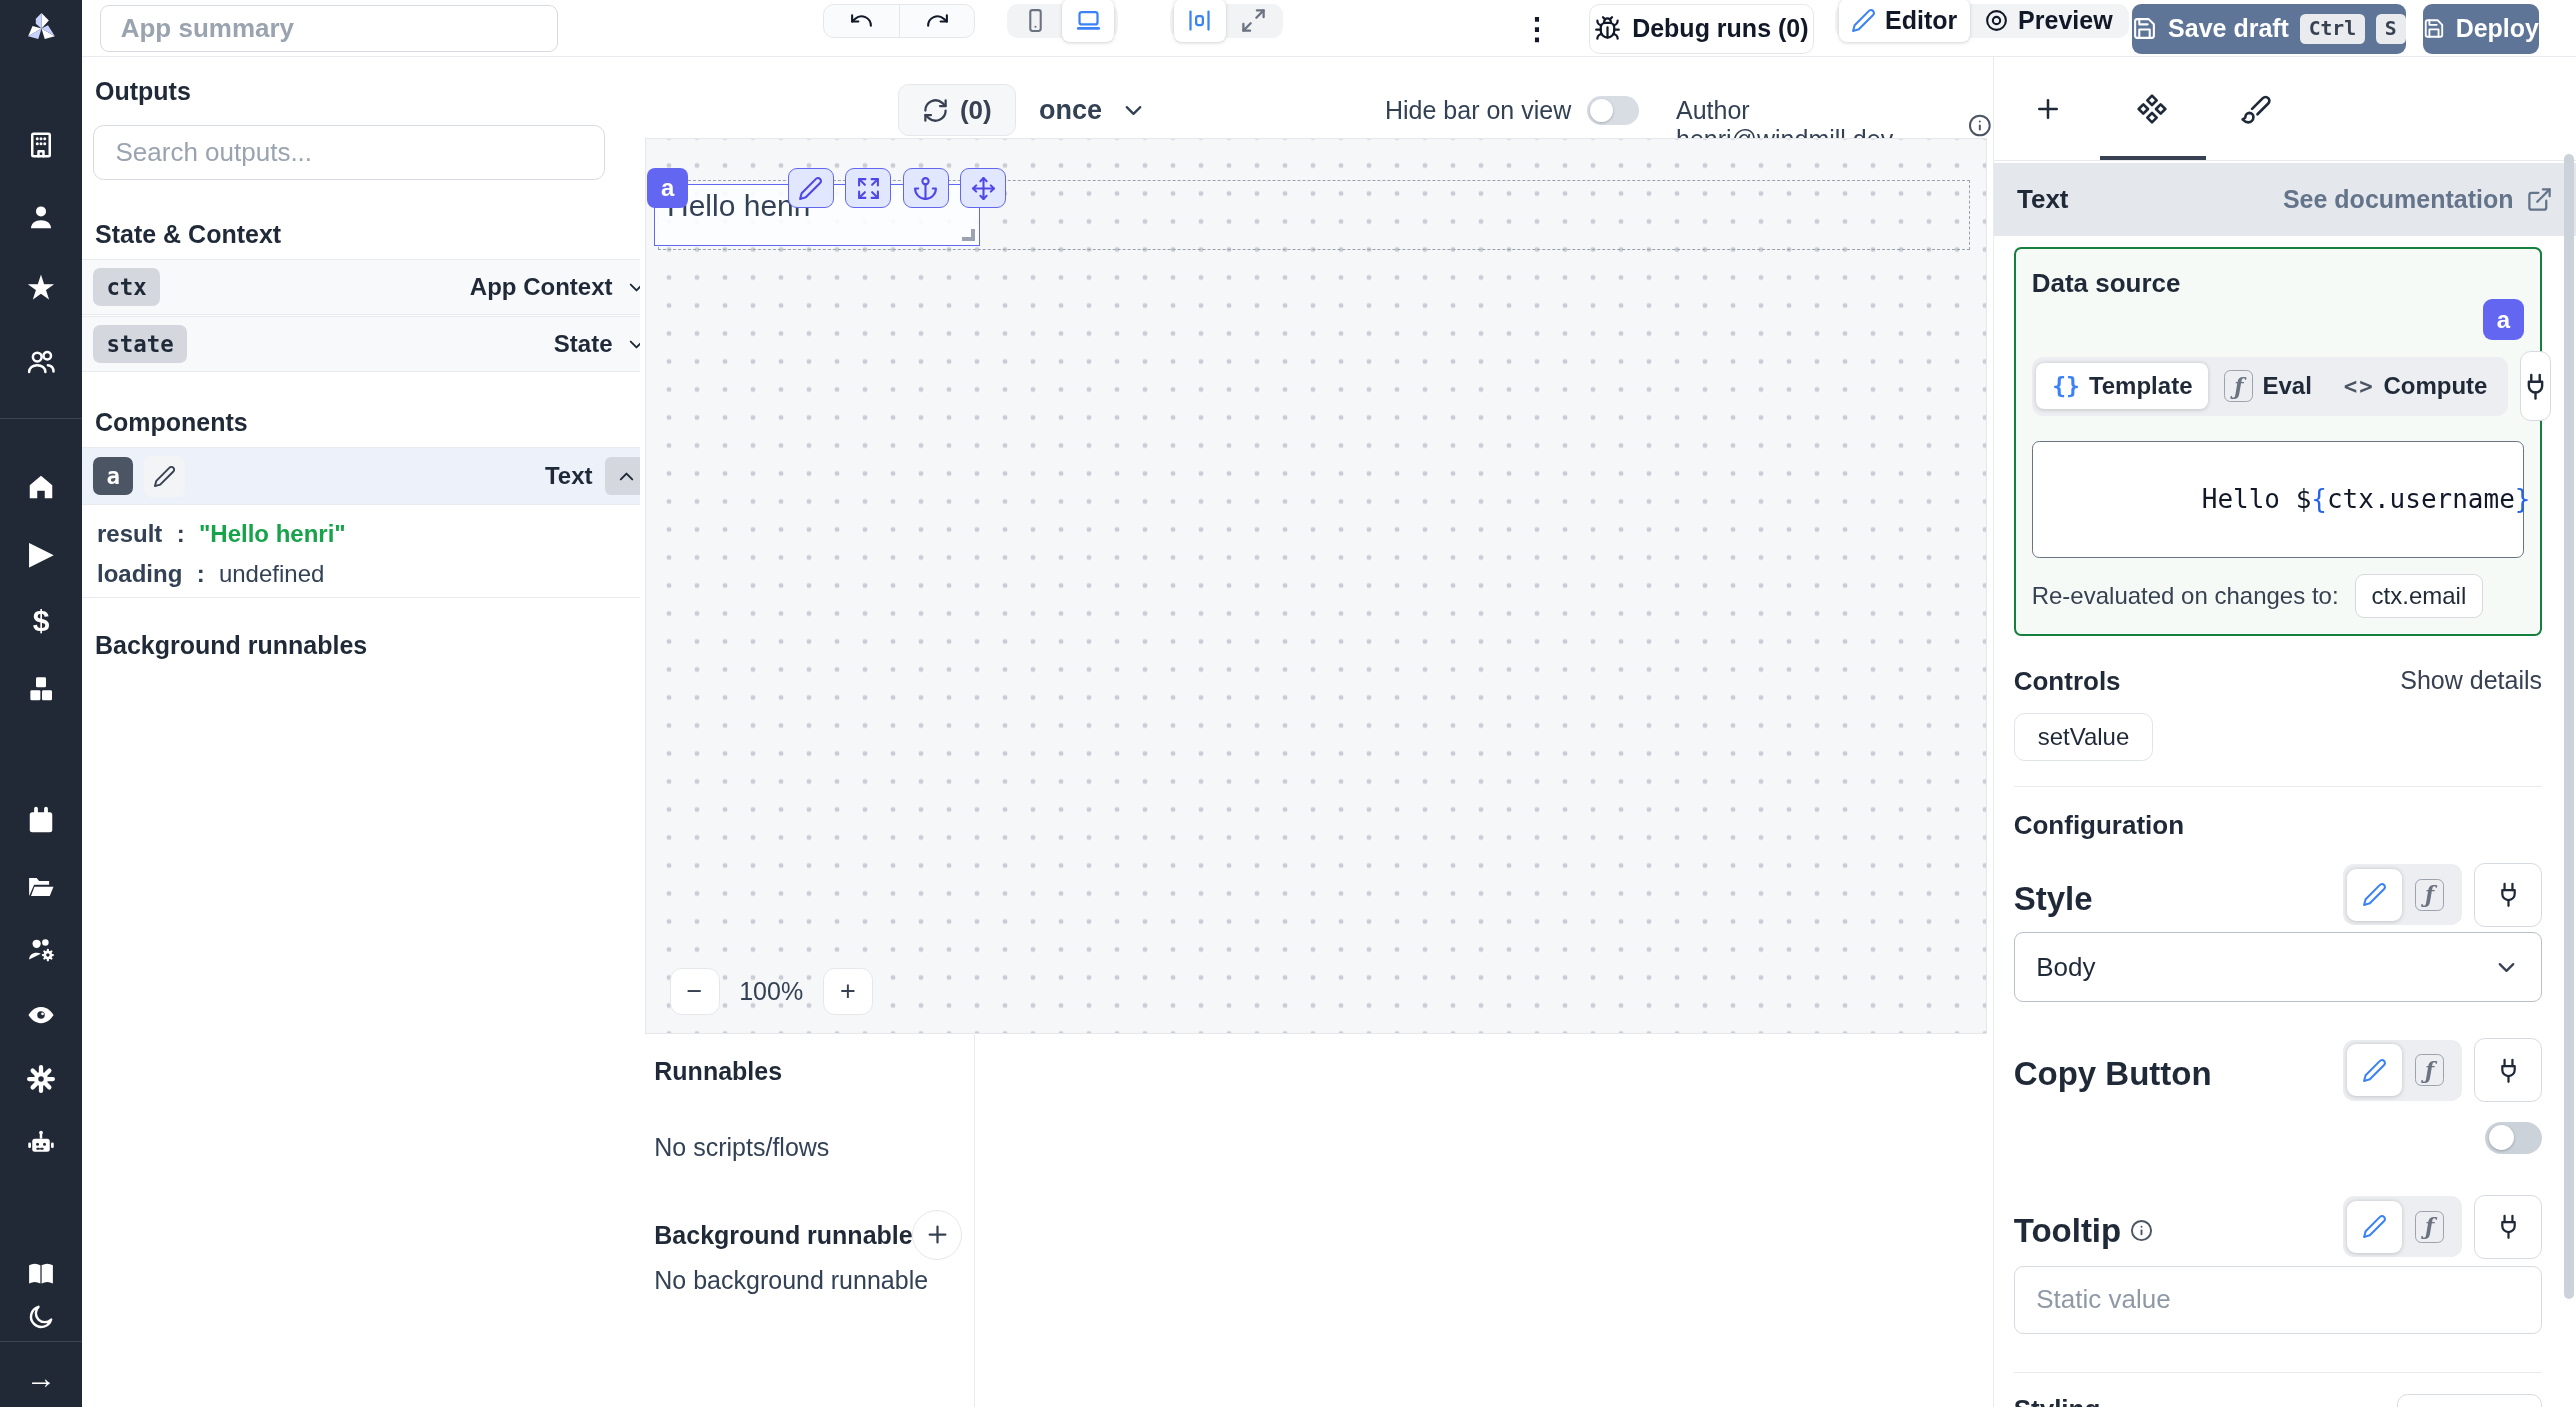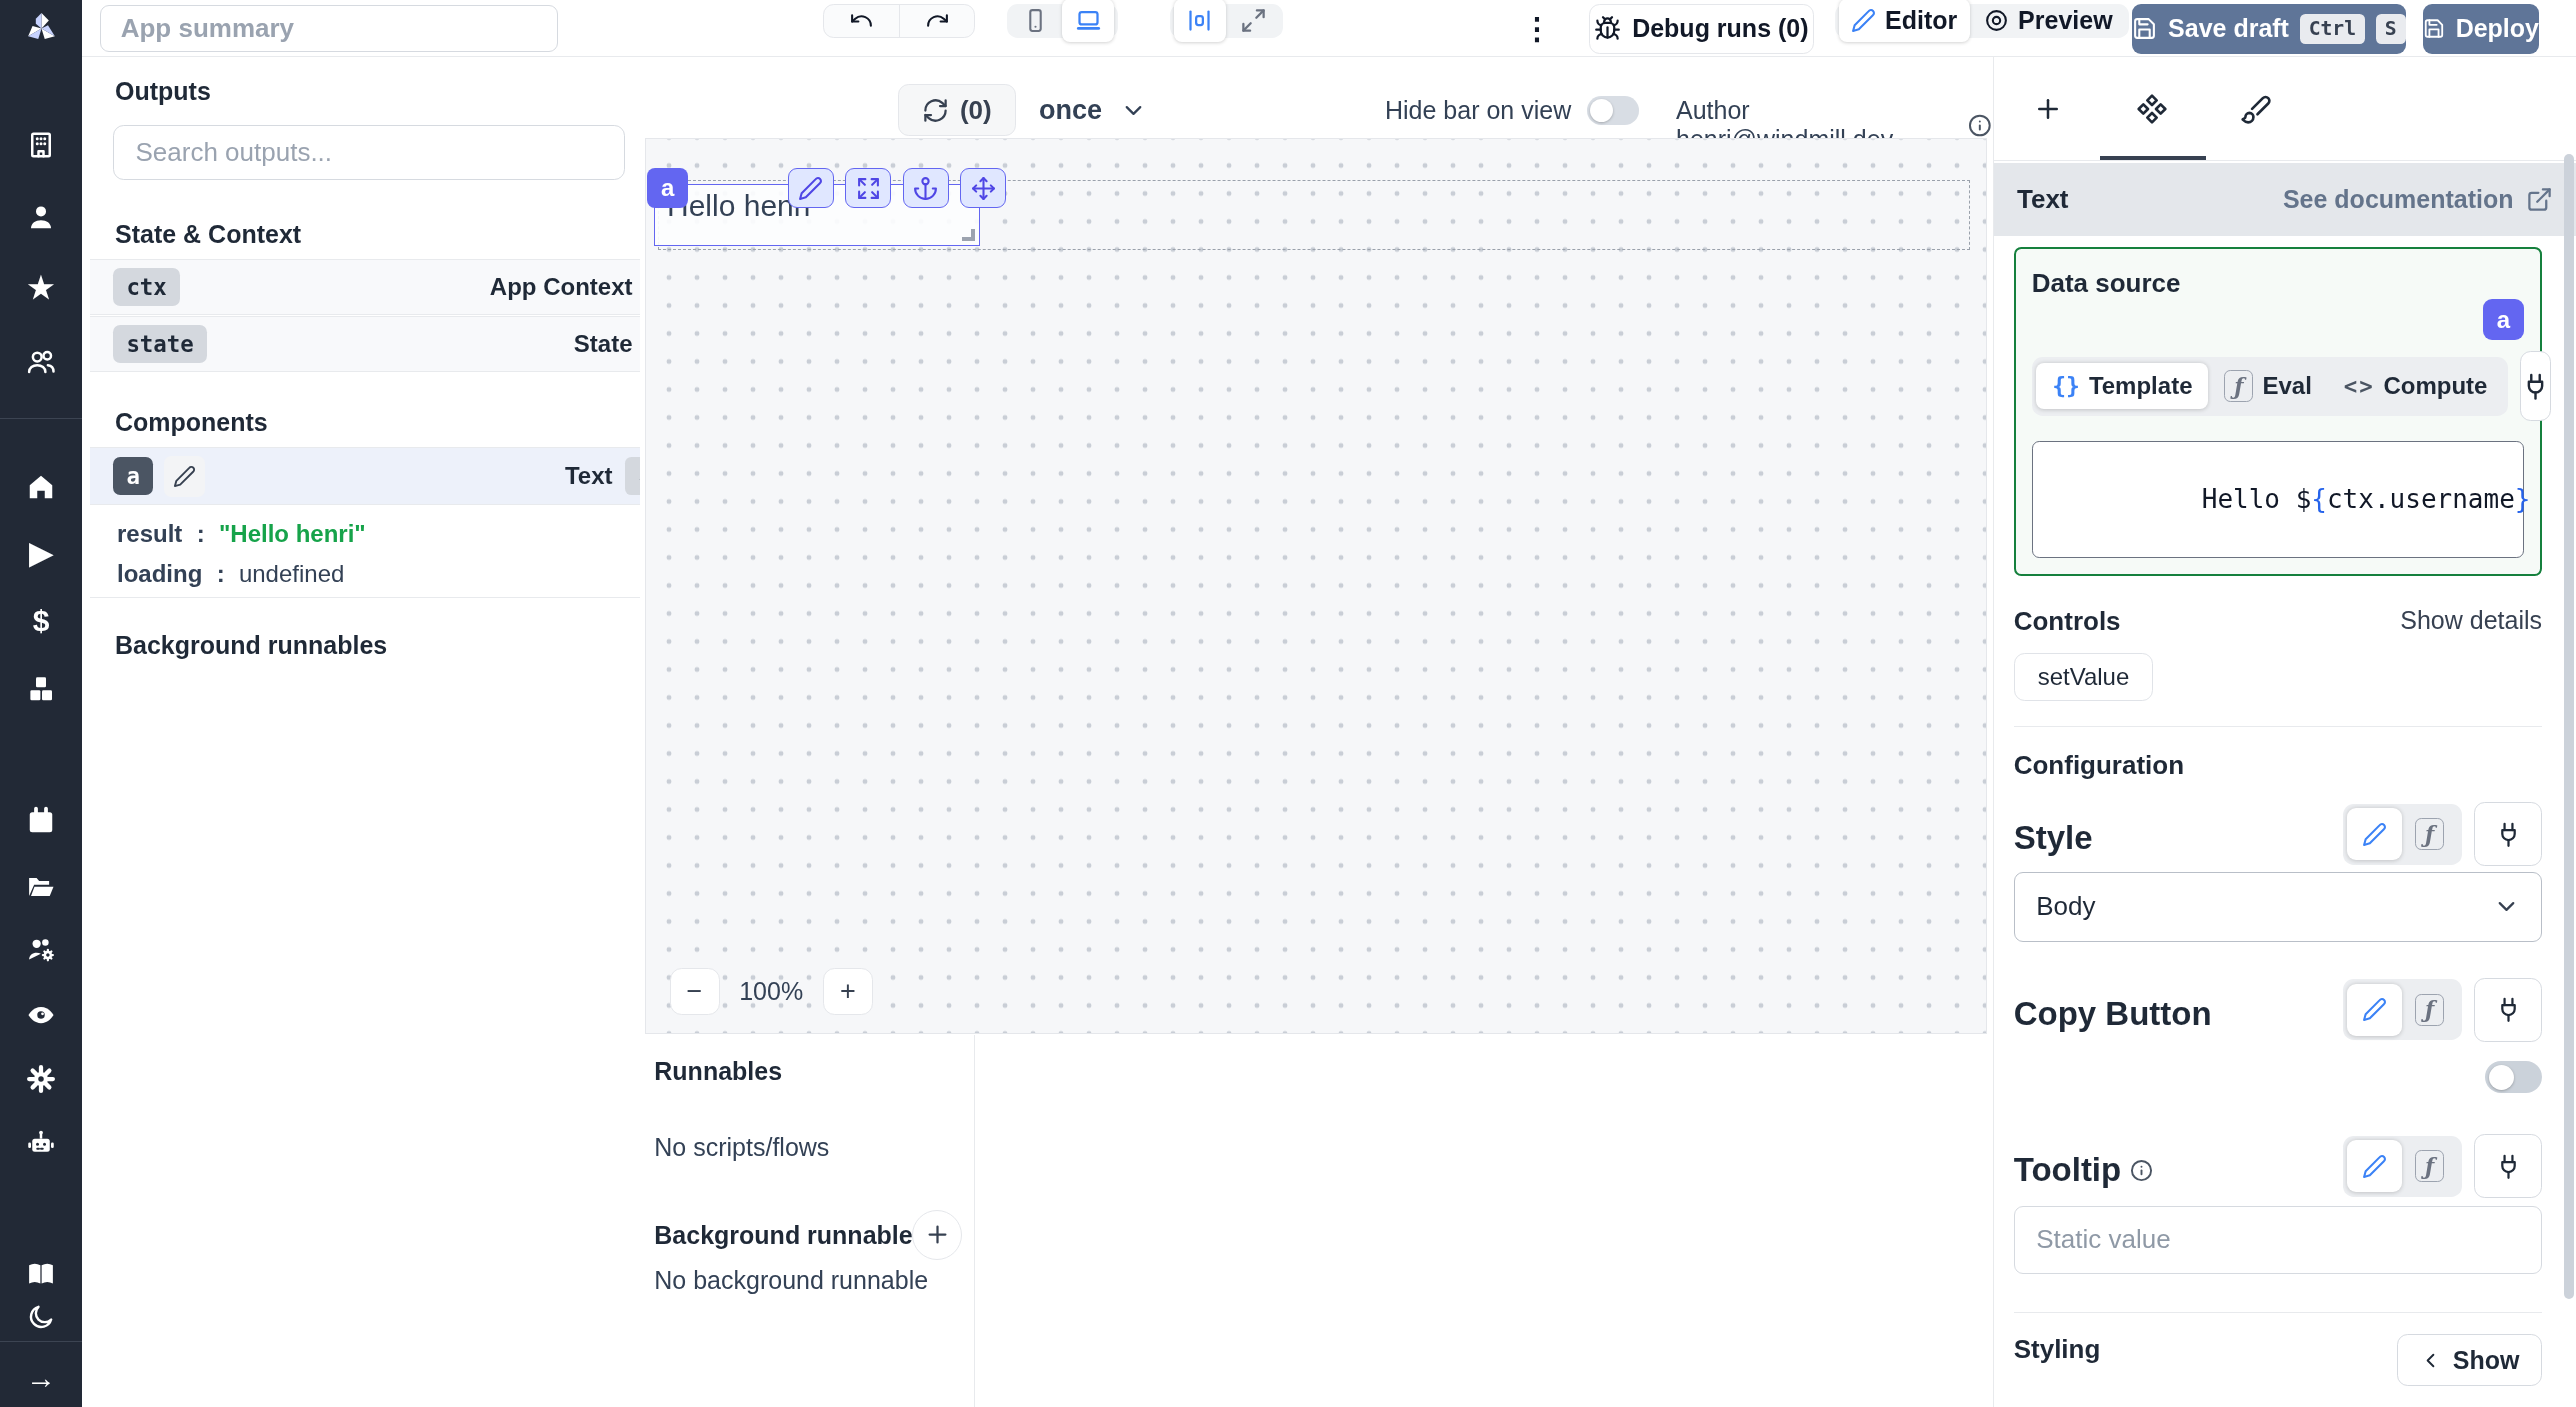--- a/index.html
+++ b/index.html
@@ -37,21 +37,21 @@
   .deploy-btn { left:2423px; width:116px; }
   kbd { font-family:"DejaVu Sans Mono", monospace; font-size:19.7px; font-weight:700; color:#374151; background:#e9ebef; border-radius:5.4px; padding:3.6px 9px; }
 
   
   .sidebar { position:absolute; left:0; top:57px; width:82px; bottom:0; background:#222936; color:#fff; z-index:30; }
   .sb-icon { position:absolute; left:0; width:82px; height:43px; display:flex; align-items:center; justify-content:center; color:#fff; }
   .sb-glyph { font-size:30px; font-weight:700; }
   .sb-div { position:absolute; left:0; width:82px; border-top:1.8px solid #3c4452; }
 
   
-  .left-panel { position:absolute; left:90px; top:57px; width:602px; bottom:0; background:#fff; border-right:1.8px solid #e8eaed; }
+  .left-panel { position:absolute; left:70px; top:57px; width:602px; bottom:0; background:#fff; border-right:1.8px solid #e8eaed; }
   .lp-title { font-size:25px; font-weight:700; color:#1f2937; padding:0 25px; }
   .search-input { position:absolute; left:23px; right:23px; top:68px; height:55px; border:1.8px solid #d6dae0; border-radius:10.7px; padding:0 21.5px; font-size:26px; color:#374151; font-family:"Liberation Sans",sans-serif; outline:none; width:512px; }
   .search-input::placeholder { color:#9aa3b0; }
   .lp-row { position:absolute; left:0; right:0; height:56px; background:#f8f9fb; border-top:0.9px solid #e8eaed; border-bottom:0.9px solid #e8eaed; display:flex; align-items:center; padding:0 23px; }
   .chip { font-family:"DejaVu Sans Mono", monospace; font-size:22.4px; font-weight:700; color:#1f2937; background:#d4d8de; border-radius:7.2px; padding:6.3px 13.4px; }
   .lp-row .rt { margin-left:auto; display:flex; align-items:center; gap:12.5px; font-size:24px; font-weight:700; color:#1f2937; }
   .comp-row { background:#edf1fa; }
   .chip-a { background:#4b5563; color:#fff; }
   .pencil-box { width:41px; height:41px; background:#f3f4f6; border-radius:7.2px; display:flex; align-items:center; justify-content:center; color:#374151; margin-left:10.7px; }
   .chev-btn { width:43px; height:38px; background:#d4d8de; border:none; border-radius:6.3px; display:flex; align-items:center; justify-content:center; color:#1f2937; }
@@ -591,20 +591,24 @@
               <path d="M12 17v5"></path>
             </svg>
         </button>
       </div>
       <div class="code-box">
         <span class="code-gutter"></span>
         <span class="code-line">
           <span>Hello $</span><span class="blue">{</span><span>ctx.username</span><span class="blue">}</span>
         </span>
       </div>
+      <div class="reeval">
+        <span>Re-evaluated on changes to:</span>
+        <span class="dep-chip">ctx.email</span>
+      </div>
     </div>
 
     <div class="sec-row">
       <span class="sec-title">Controls</span>
       <span class="link-muted">Show details</span>
     </div>
     <button class="setvalue-btn">setValue</button>
 
     <hr class="hr">
 

